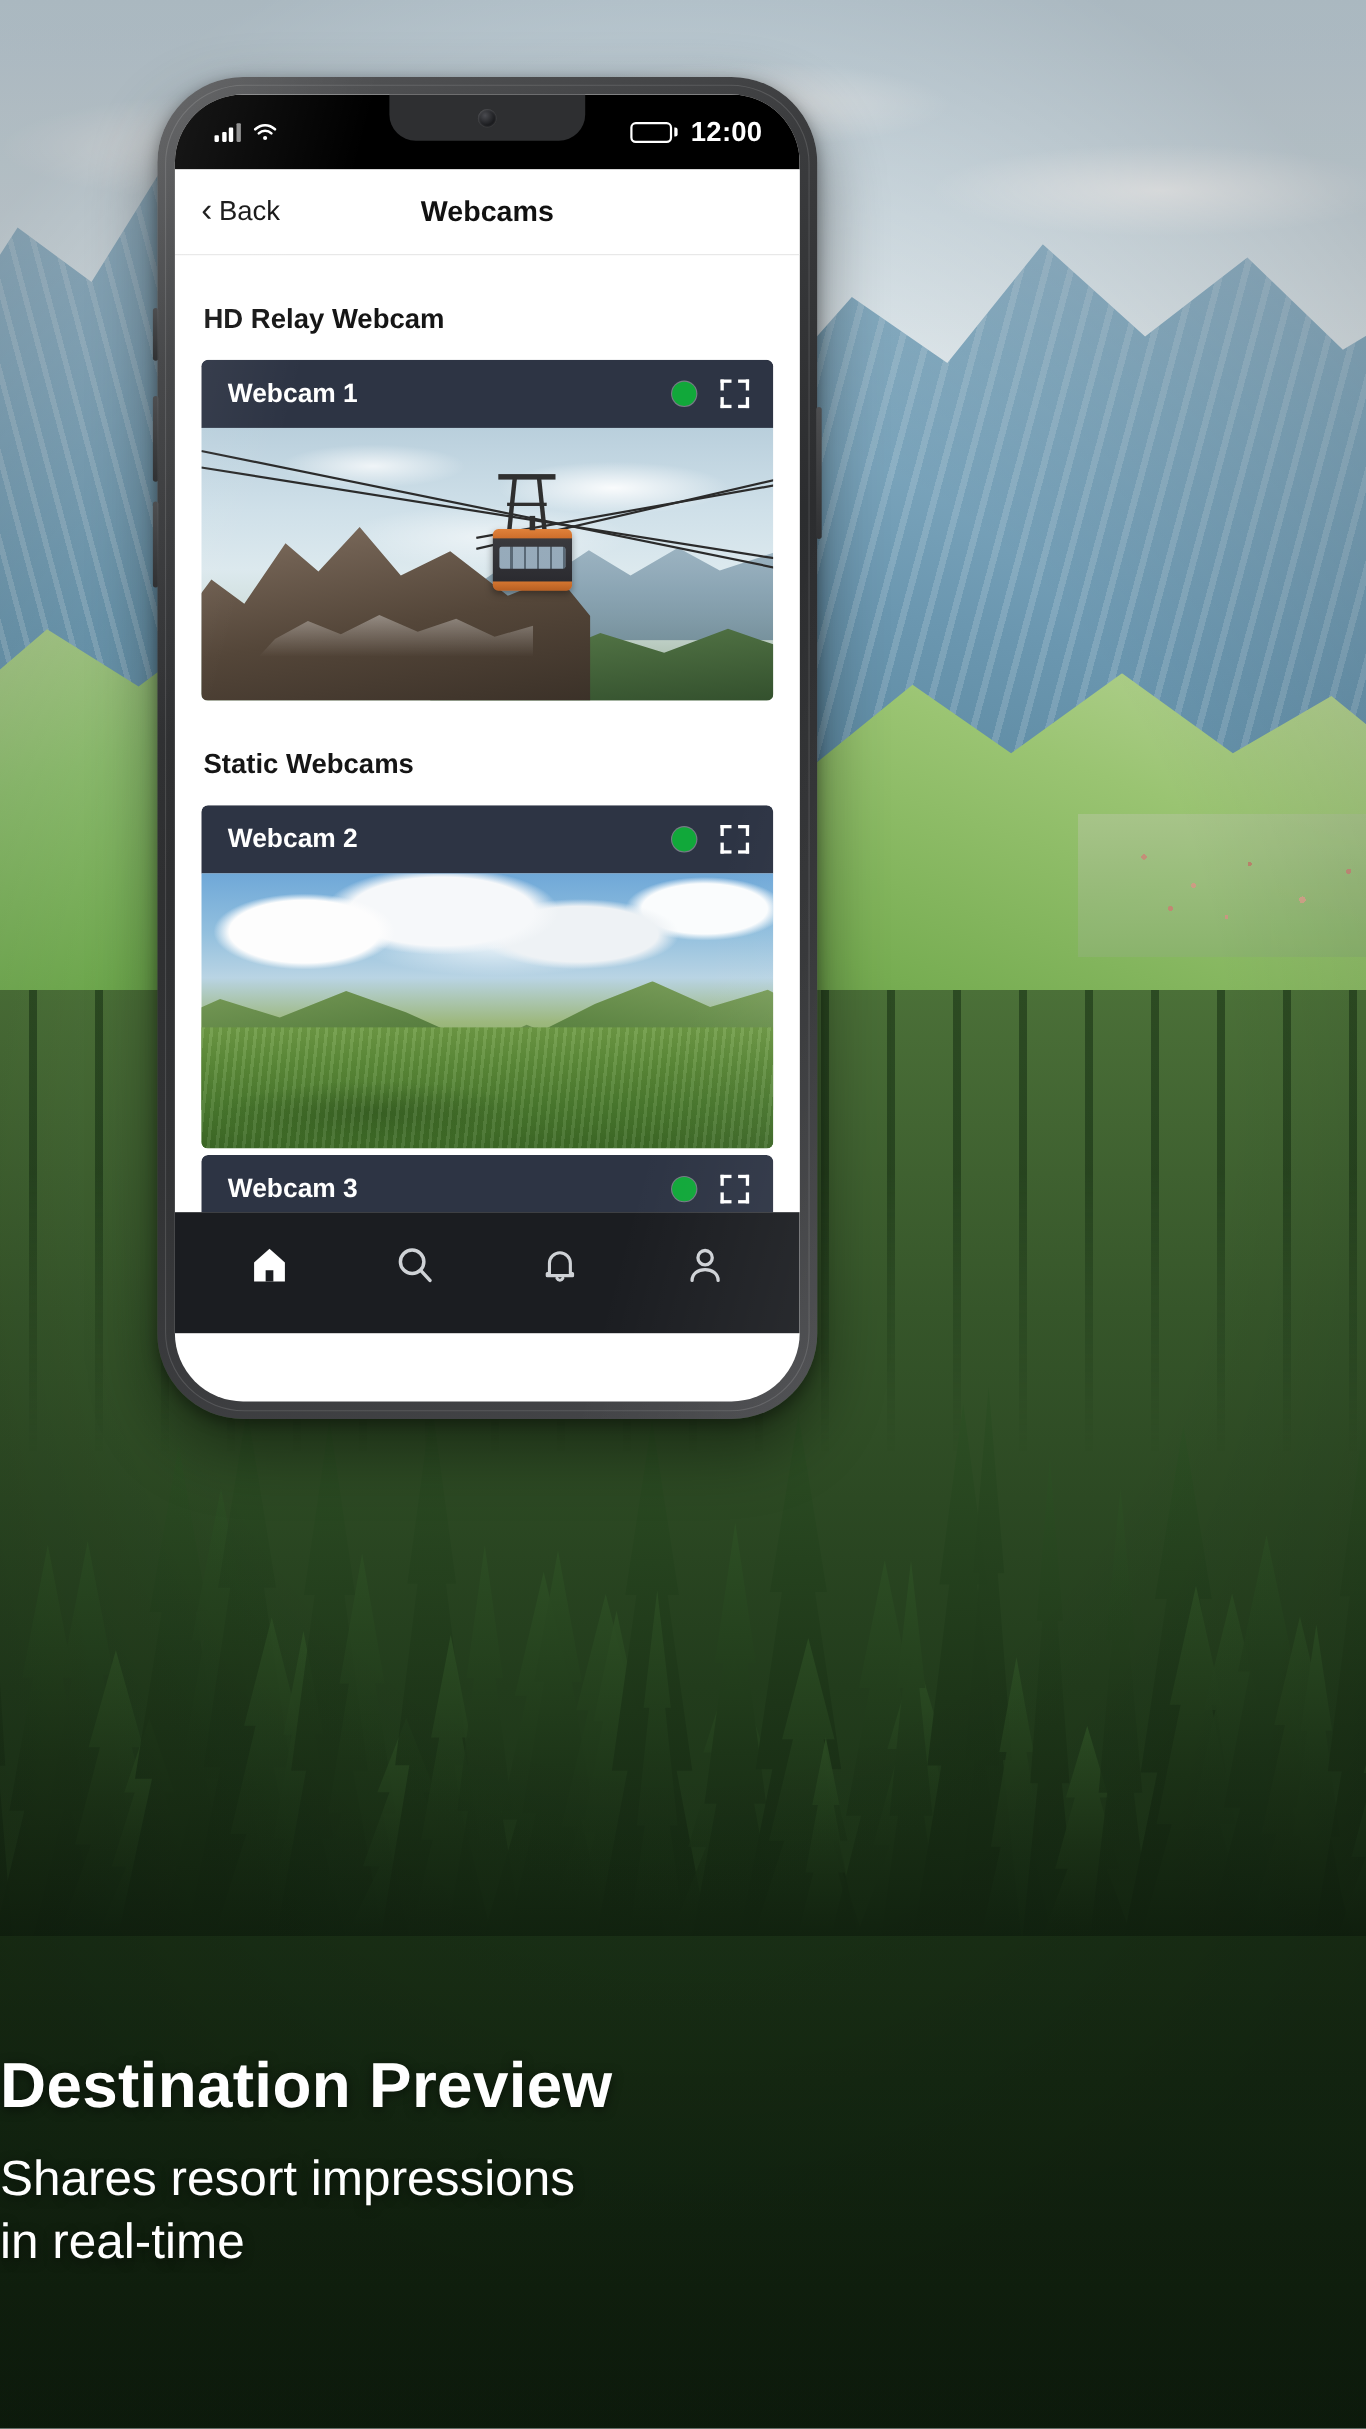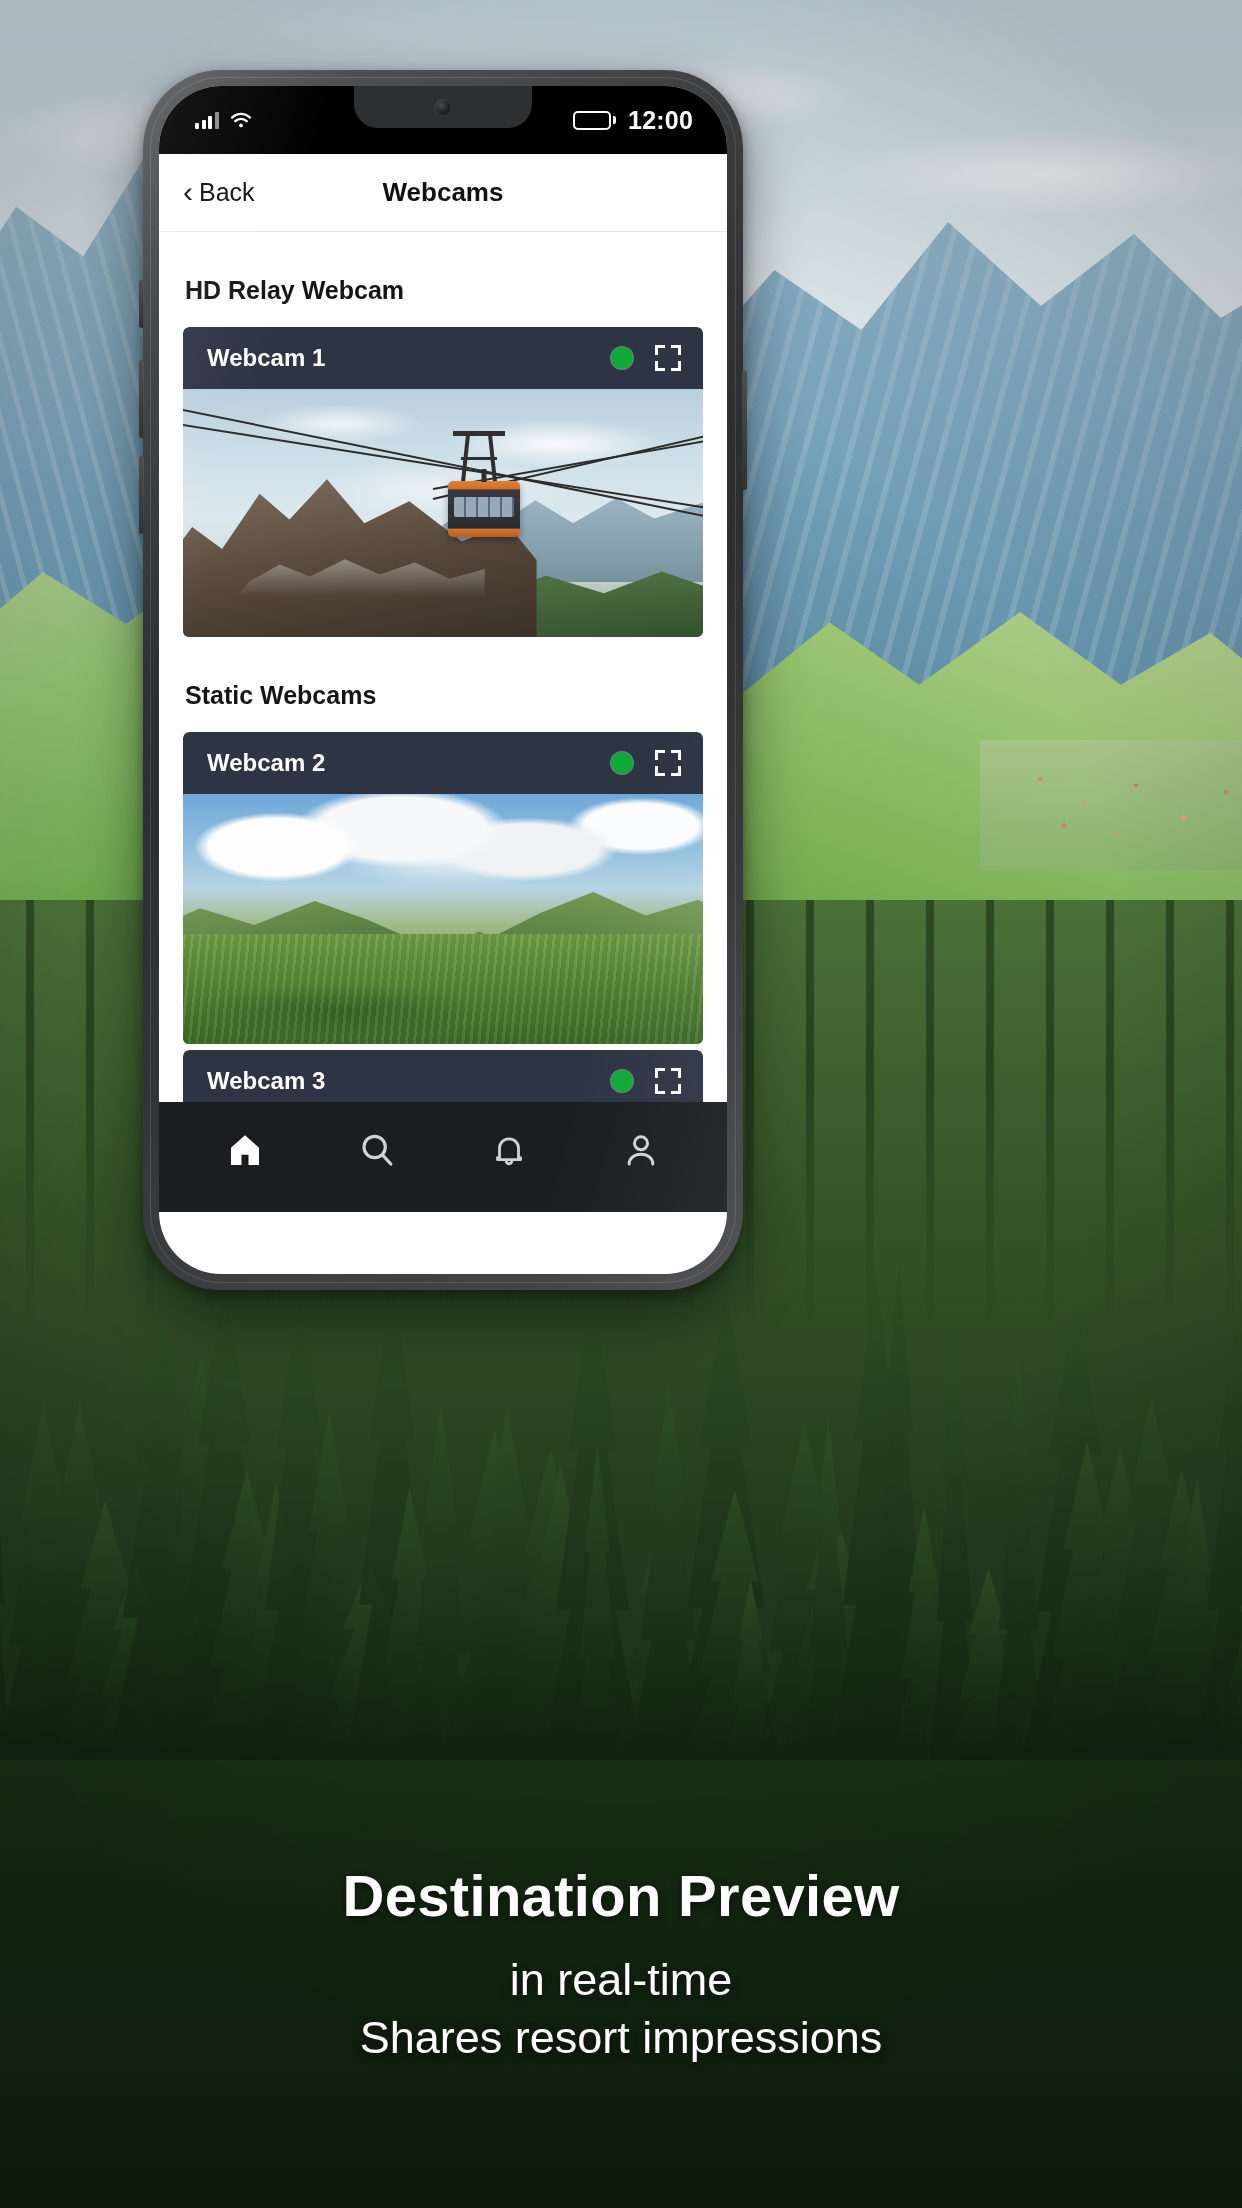--- a/index.html
+++ b/index.html
@@ -347,21 +347,21 @@
     height: 110px; background:#1b1d21;
     display:flex; align-items:center; justify-content:space-around;
     padding: 0 20px 14px;
   }
   .tab{ display:flex; align-items:center; justify-content:center; width:74px; height:60px; cursor:pointer; }
   .tab svg{ display:block; }
 
   
   .caption{
     position:absolute; left:0; right:0; top:1862px;
-    text-align:center; color:#fff;
+    text-align:left; color:#fff;
     text-shadow: 0 2px 10px rgba(0,0,0,.55);
   }
   .cap-title{ font-size:58px; font-weight:700; letter-spacing:.3px; }
   .cap-sub{ font-size:45px; font-weight:400; line-height:1.28; margin-top:22px; }
 </style>
 </head>
 <body>
 
 <div id="stage">
 
@@ -569,18 +569,18 @@
           </svg>
         </div>
       </div>
 
     </div>
   </div>
 
   <div class="caption">
     <div class="cap-title">Destination Preview</div>
     <div class="cap-sub">
+      <div>Shares resort impressions</div>
       <div>in real-time</div>
-      <div>Shares resort impressions</div>
     </div>
   </div>
 
 </div>
 
 </body></html>

